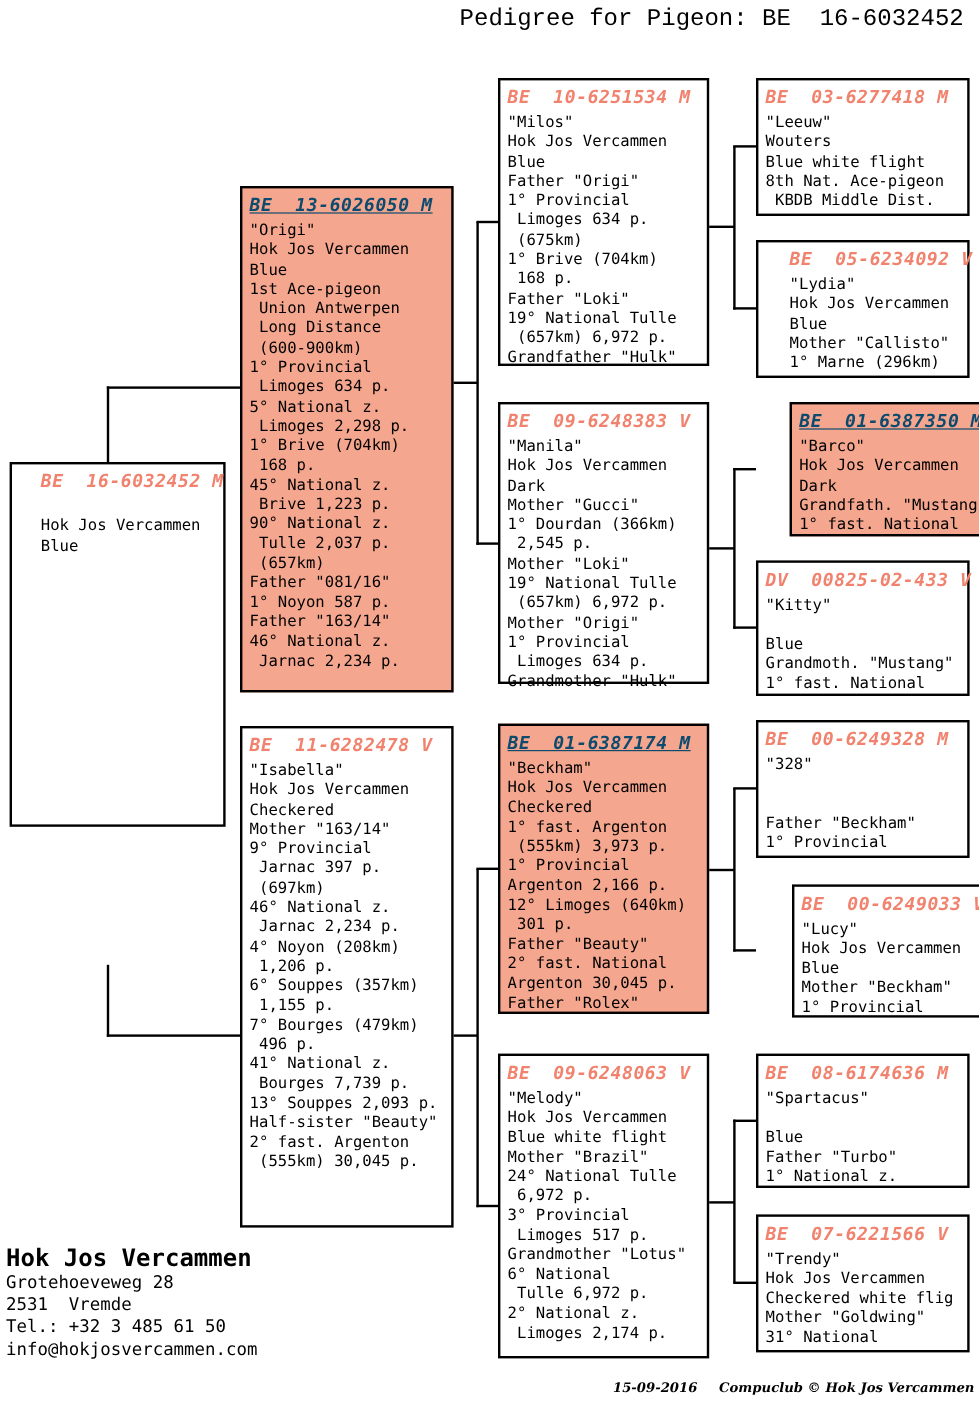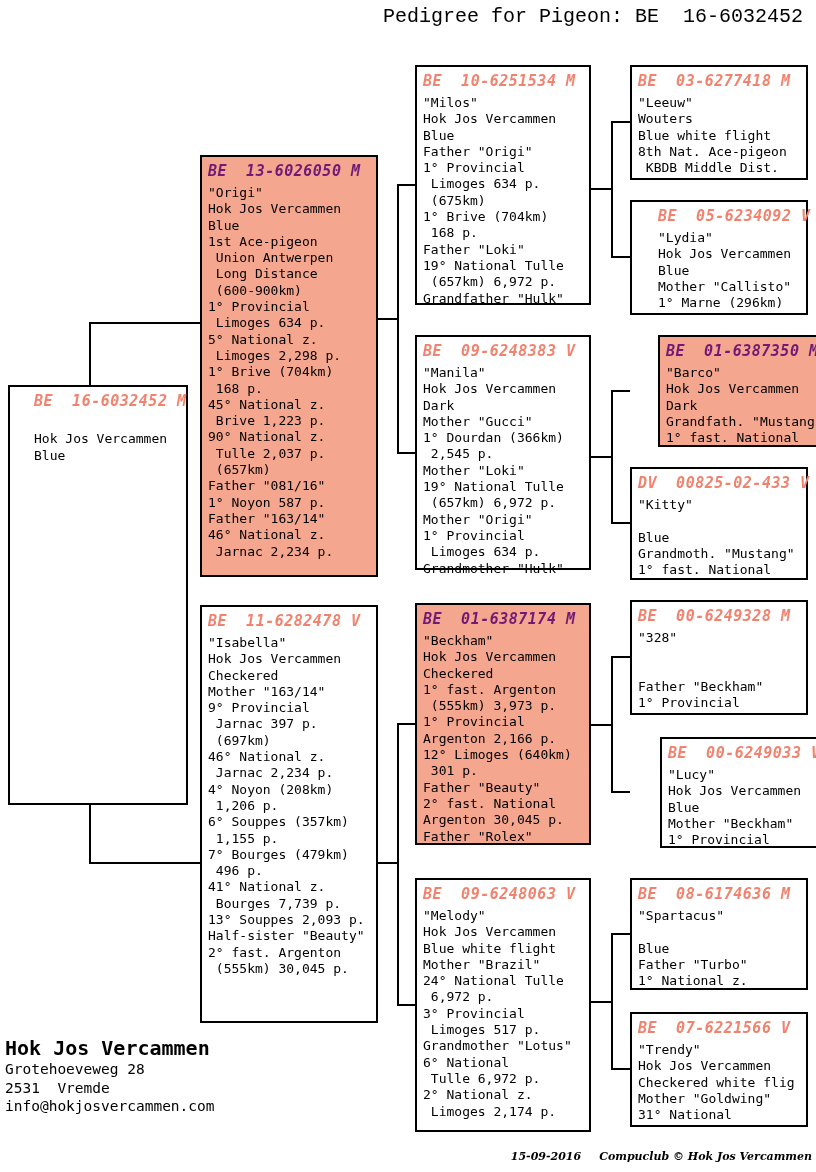--- a/index.html
+++ b/index.html
@@ -32,30 +32,30 @@
     font-family: "DejaVu Sans Mono", monospace;
     font-style: italic;
     font-weight: 700;
     font-size: 15px;
     line-height: 20px;
     letter-spacing: 0.5px;
     color: #f0826e;
     white-space: pre;
     margin-bottom: 4px;
   }
-  .pbox.hl .hdr { color: #701a75; }
+  .pbox.hl .hdr { color: #0c4a6e; text-decoration: underline; }
   .pbox .bdy {
     font-family: "DejaVu Sans Mono", monospace;
     font-size: 13px;
     line-height: 16.3px;
     color: #000;
     white-space: pre;
   }
   
-  .b-s   { left: 8px;   top: 385px;  width: 180px; height: 420px; padding-left: 24px; }
+  .b-s   { left: 8px;   top: 385px;  width: 180px; height: 304px; padding-left: 24px; }
   .b-f   { left: 200px; top: 155px;  width: 178px; height: 422px; }
   .b-m   { left: 200px; top: 605px;  width: 178px; height: 418px; }
   .b-ff  { left: 415px; top: 65px;   width: 176px; height: 240px; }
   .b-fm  { left: 415px; top: 335px;  width: 176px; height: 235px; }
   .b-mf  { left: 415px; top: 603px;  width: 176px; height: 242px; }
   .b-mm  { left: 415px; top: 878px;  width: 176px; height: 254px; }
   .b-fff { left: 630px; top: 65px;   width: 178px; height: 115px; }
   .b-ffm { left: 630px; top: 200px;  width: 178px; height: 115px; padding-left: 26px; }
   .b-fmf { left: 630px; top: 335px;  width: 178px; height: 112px; margin-left: 28px; }
   .b-fmm { left: 630px; top: 467px;  width: 178px; height: 113px; }
@@ -345,20 +345,21 @@
   <div class="cl r5d"></div>
   <div class="cl r6a"></div>
   <div class="cl r6b"></div>
   <div class="cl r6c"></div>
   <div class="cl r6d"></div>
 
   <div id="breeder">
     <div class="bname">Hok Jos Vercammen</div>
     <div class="bline">Grotehoeveweg 28</div>
     <div class="bline">2531  Vremde</div>
+    <div class="bline">Tel.: +32 3 485 61 50</div>
     <div class="bline">info@hokjosvercammen.com</div>
   </div>
 
   <div id="footer">
     <span class="fdate">15-09-2016</span><span>Compuclub © Hok Jos Vercammen</span>
   </div>
 
 </div>
 
 </body></html>

